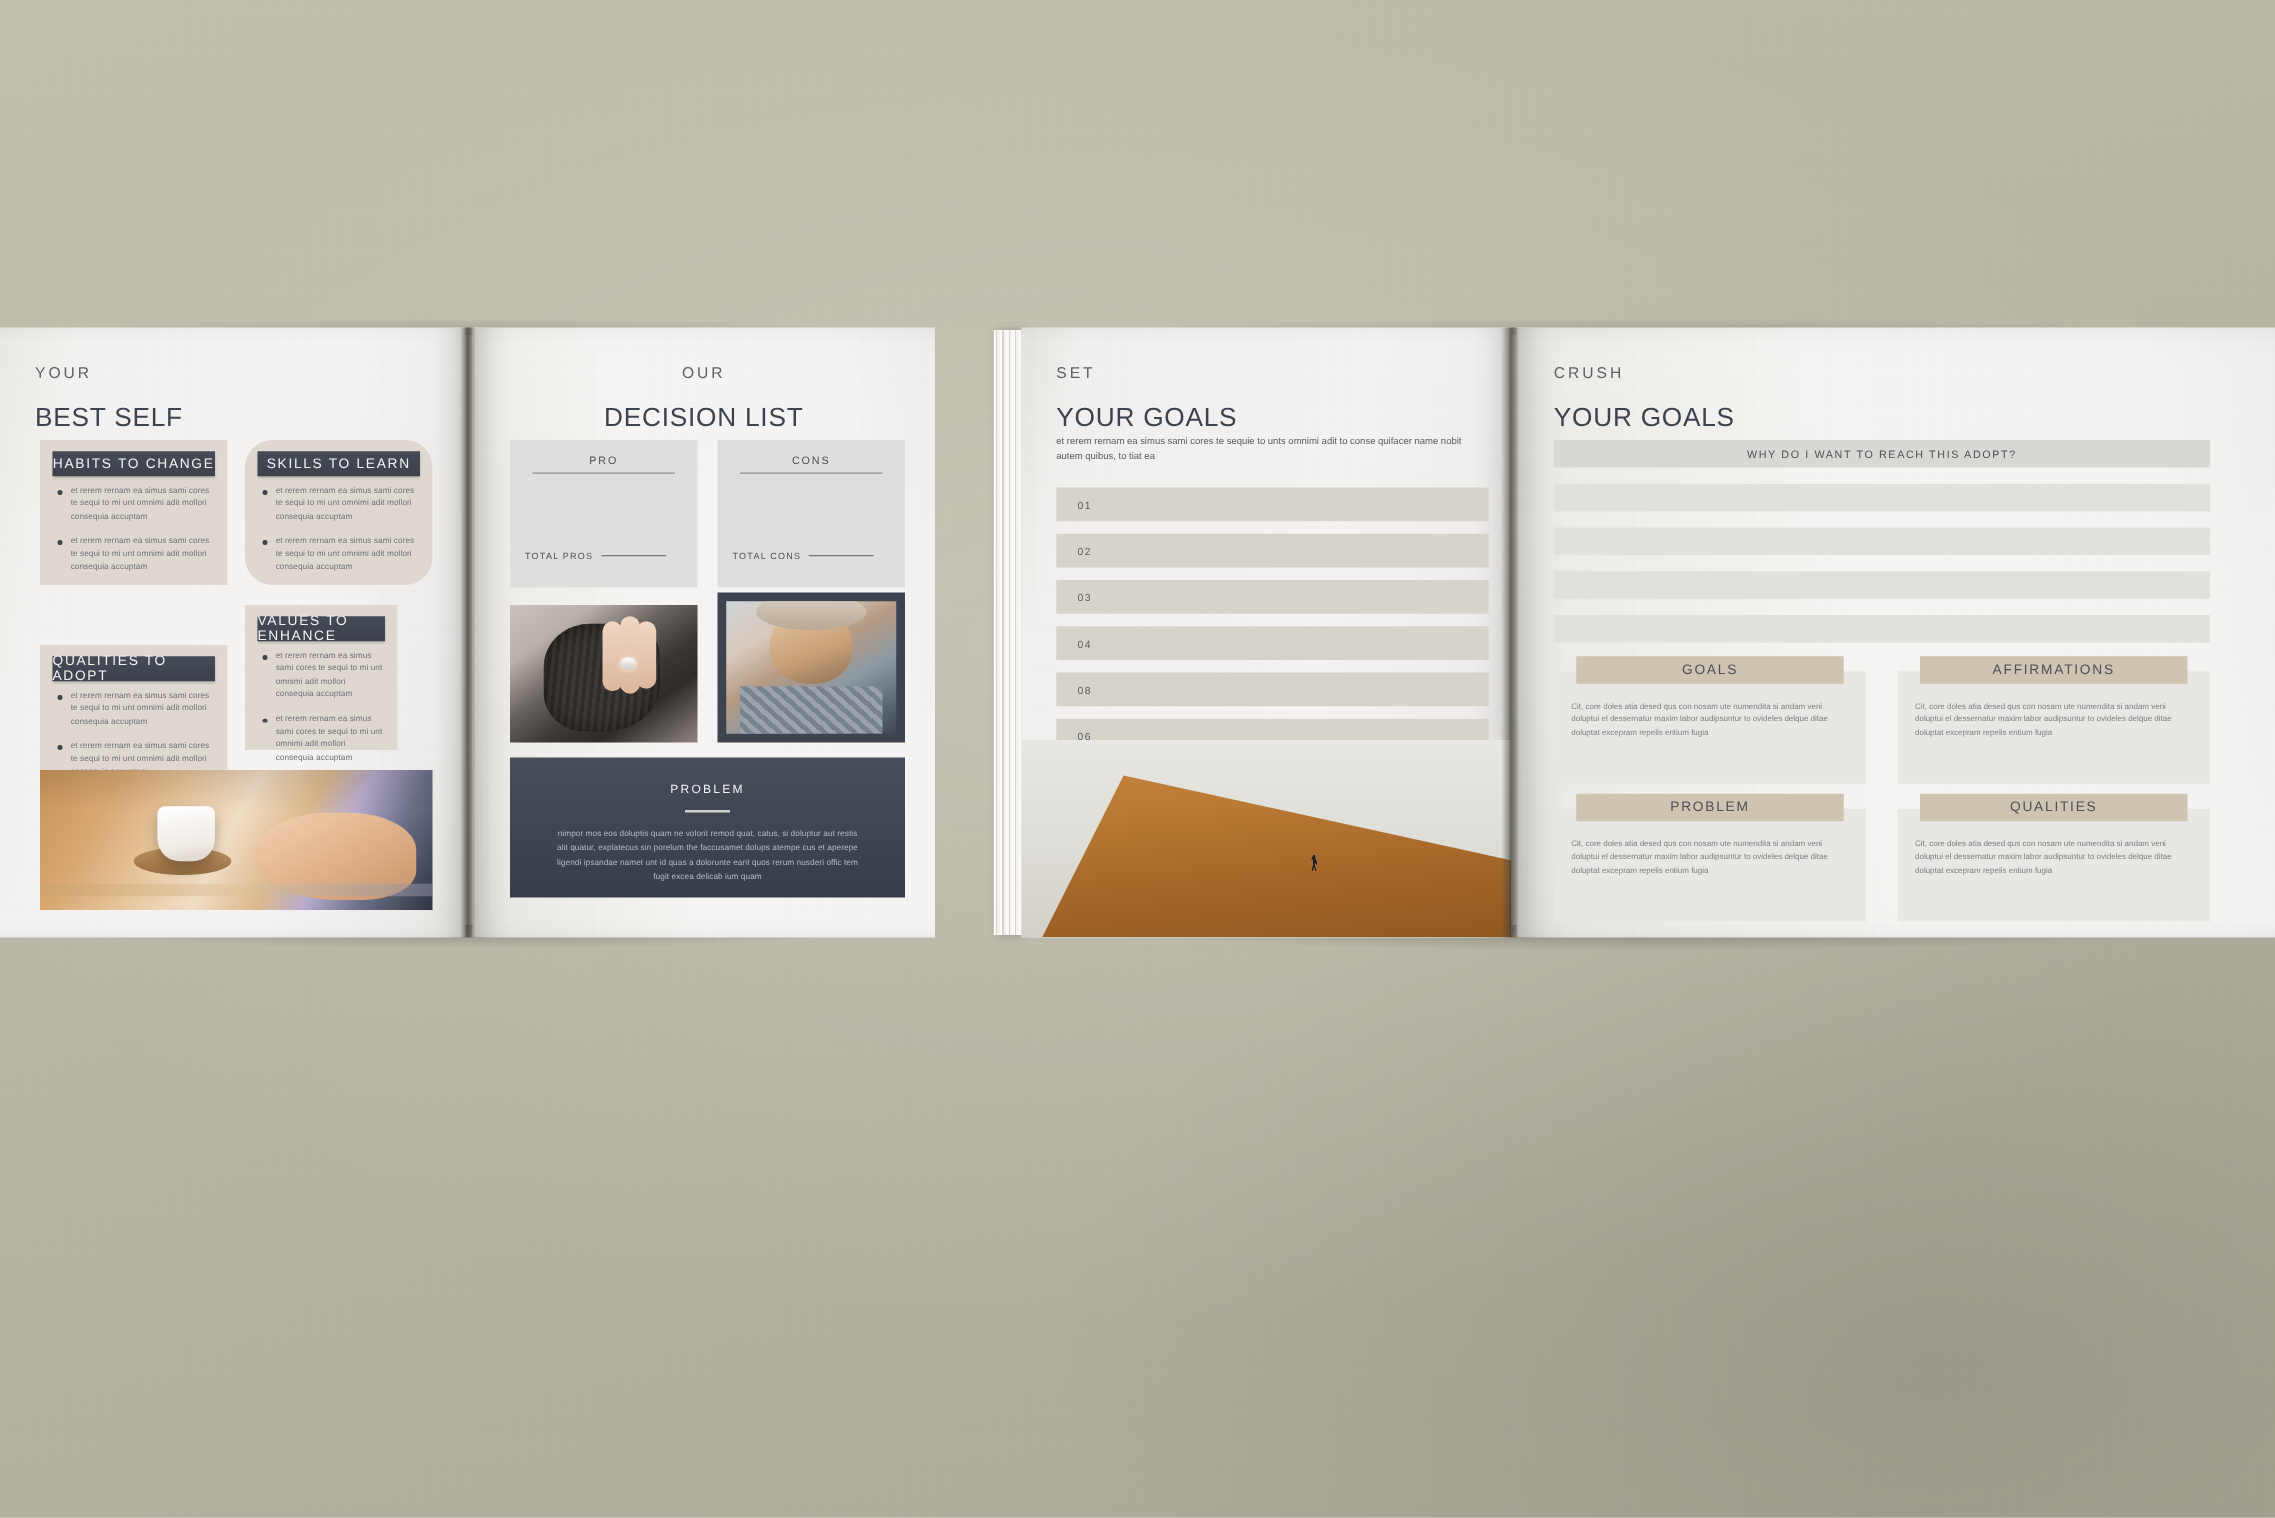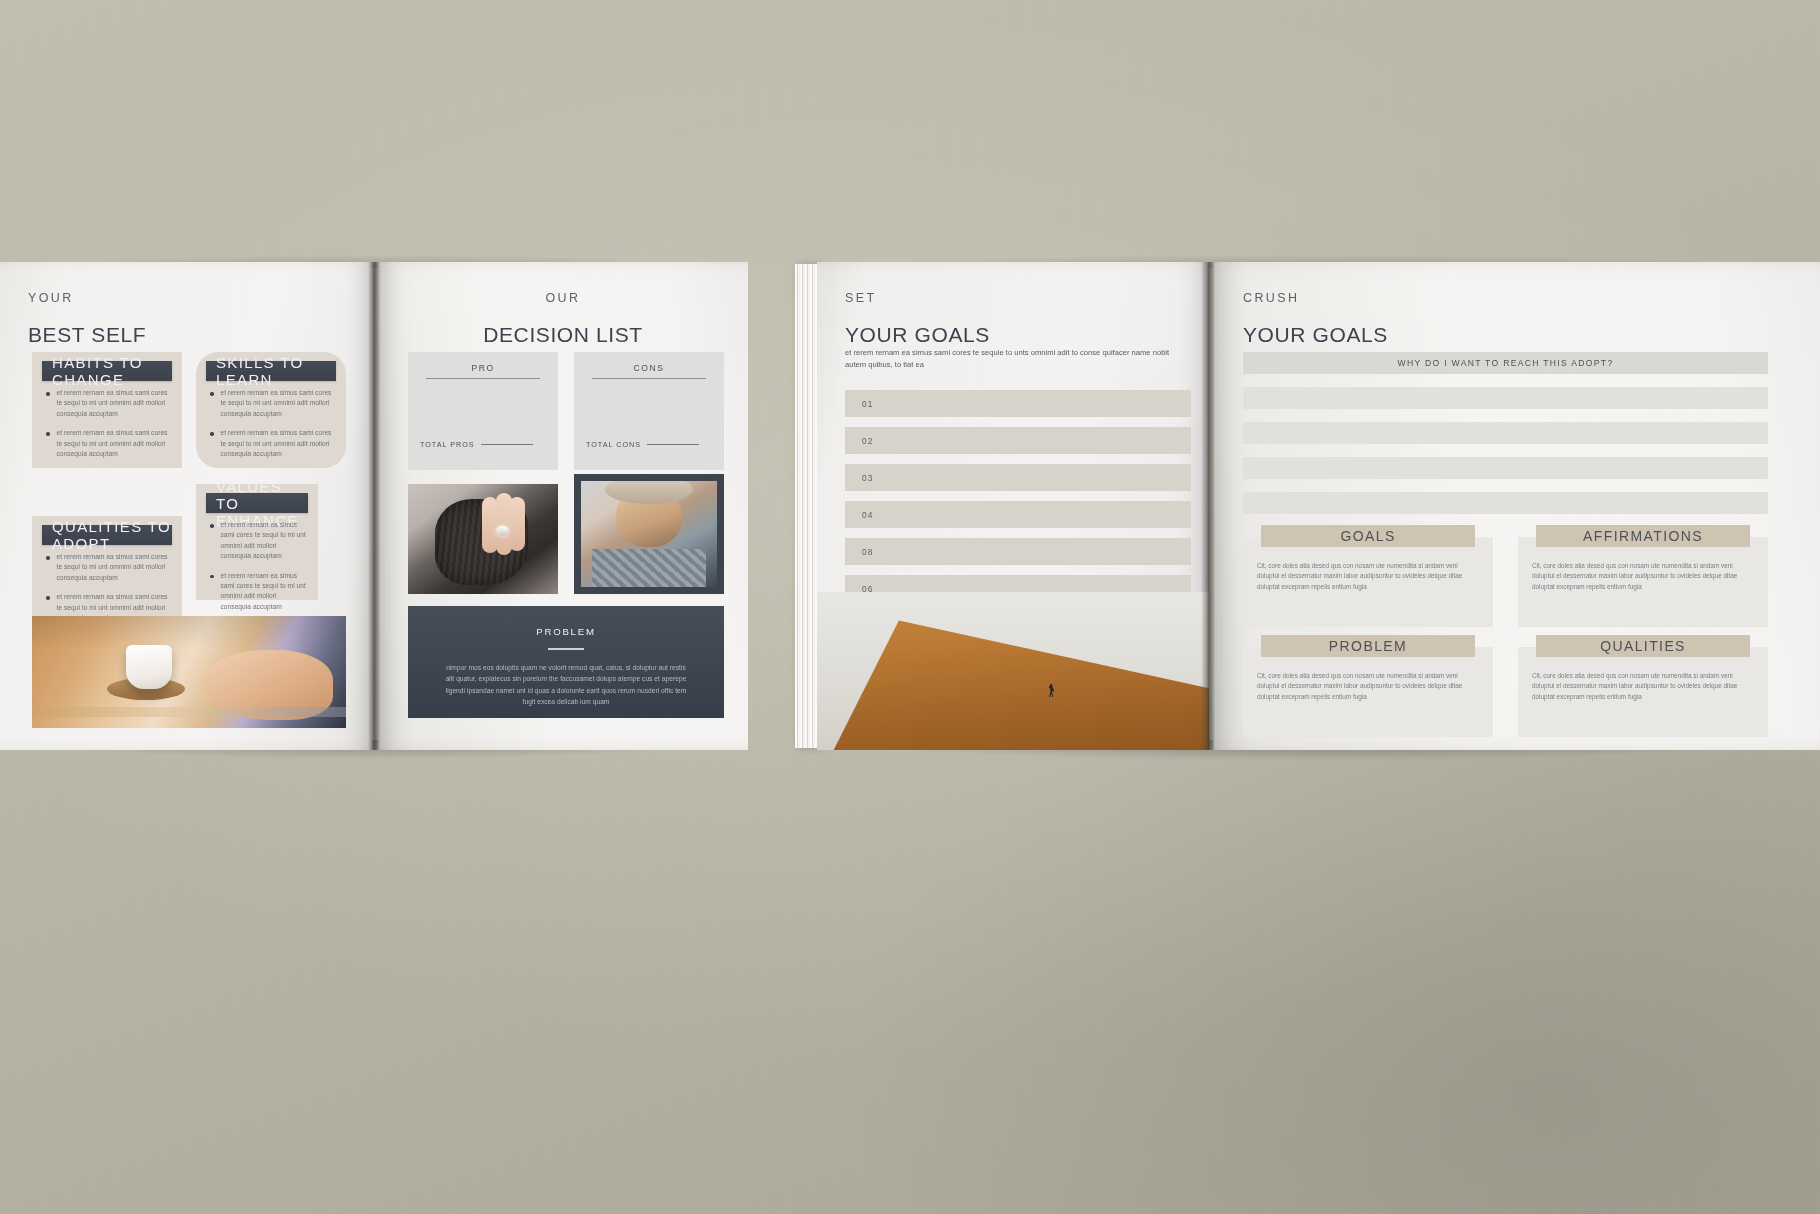--- a/index.html
+++ b/index.html
@@ -94,21 +94,21 @@
 
   
   .p1-card{position:absolute;background:#ded8d0;}
   .p1-card .bar{
     position:absolute;left:10px;right:10px;top:9px;height:20px;
     background:linear-gradient(180deg,#454b57 0%,#3c414c 100%);
     display:flex;align-items:center;justify-content:center;
     box-shadow:0 1px 2px rgba(0,0,0,.18);
   }
   .p1-card .bar span{
-    color:#f1f1f1;font-size:15px;letter-spacing:1.35px;font-weight:500;padding-left:10px;
+    color:#f1f1f1;font-size:11px;letter-spacing:1.35px;font-weight:500;
   }
   .p1-list{position:absolute;left:14px;right:12px;top:36px;}
   .p1-li{display:flex;gap:7px;margin-bottom:9px;}
   .p1-li .dot{width:3.5px;height:3.5px;border-radius:50%;background:#3f444e;flex:0 0 auto;margin-top:4px;}
   .p1-li .txt{font-size:6.6px;line-height:1.58;color:#6f7278;letter-spacing:.05px;}
   .photo{position:absolute;overflow:hidden;}
 
   
   #p1-photo{
     background:
@@ -227,21 +227,21 @@
   
   .p4-bar{position:absolute;background:#d9d8d5;}
   .p4-bar .lbl{
     position:absolute;inset:0;display:flex;align-items:center;justify-content:center;
     font-size:8.6px;letter-spacing:1.3px;color:#4d5158;
   }
   .p4-card{position:absolute;background:#e8e7e4;}
   .p4-card .cap{
     position:absolute;left:18px;right:18px;top:-12px;height:22px;background:#cfc3b2;
     display:flex;align-items:center;justify-content:center;
-    font-size:14px;letter-spacing:1.4px;color:#4e5158;
+    font-size:11px;letter-spacing:1.4px;color:#4e5158;
   }
   .p4-card .body{
     position:absolute;left:14px;right:12px;top:24px;
     font-size:6.4px;line-height:1.62;color:#7b7e84;
   }
 </style>
 </head>
 <body>
 
 <div id="desk"></div>

